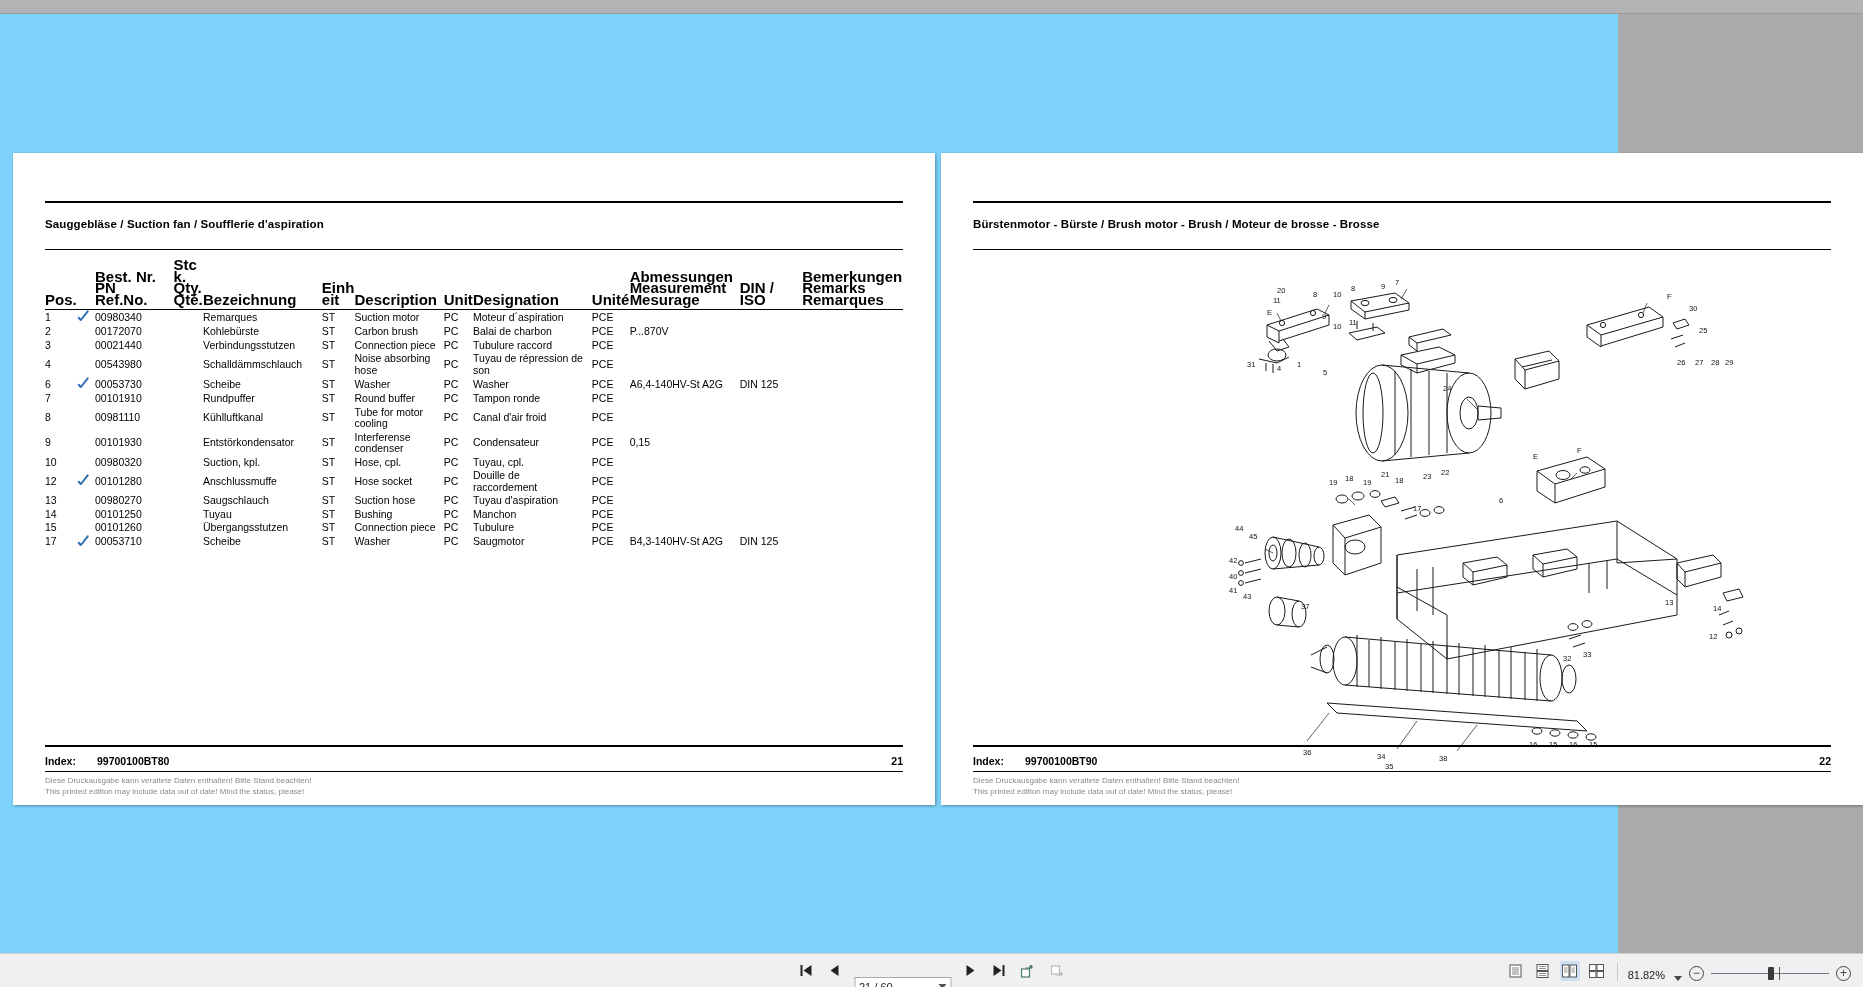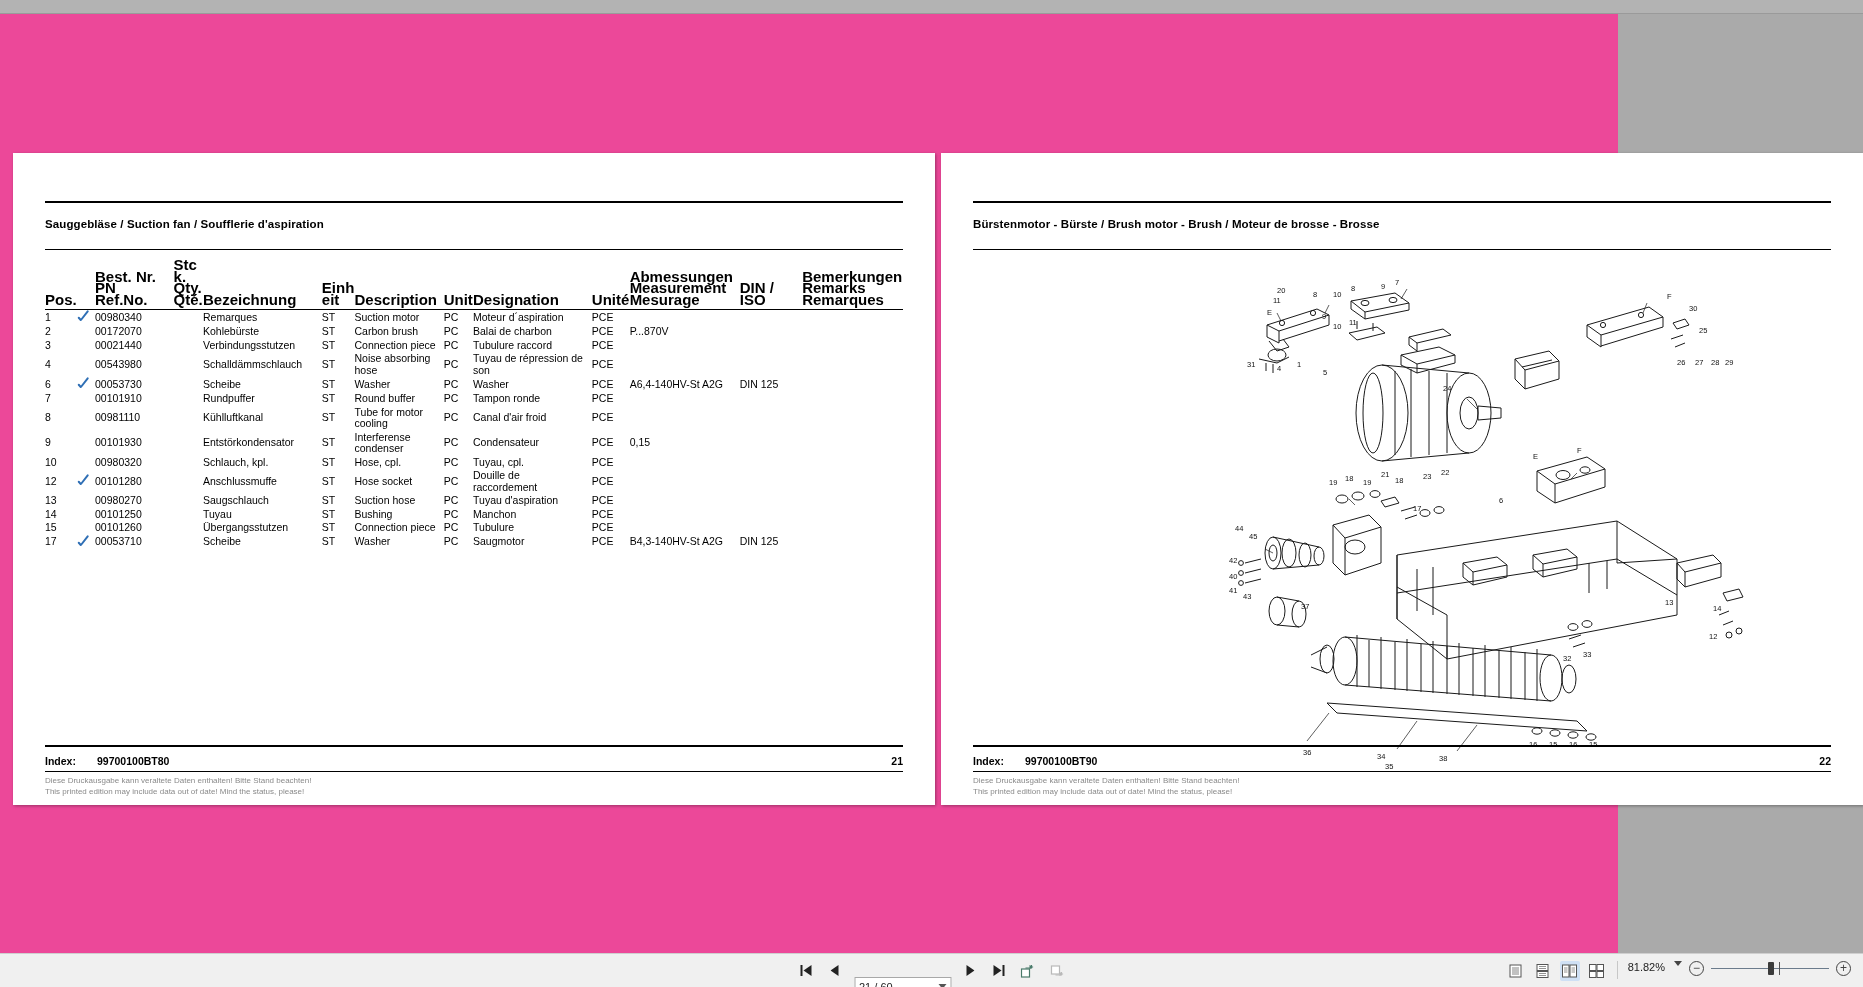--- a/index.html
+++ b/index.html
@@ -8,21 +8,21 @@
     width: 1863px; height: 987px;
     overflow: hidden;
     background: #aaaaaa;
     font-family: "Liberation Sans", sans-serif;
   }
 
   #viewer {
     position: absolute;
     left: 0; top: 0;
     width: 1618px; height: 987px;
-    background: #ec4899;
+    background: #7dd3fc;
   }
 
   
   .top-band {
     position: absolute;
     left: 0; top: 0;
     width: 1863px; height: 14px;
     background: #b3b3b3;
     border-bottom: 1px solid #9a9a9a;
   }
@@ -172,21 +172,21 @@
     display: flex; align-items: center;
   }
   .tb-center {
     position: absolute;
     left: 50%; transform: translateX(-50%);
     display: flex; align-items: center; gap: 9px;
   }
   .tb-right {
     position: absolute;
     right: 12px;
-    display: flex; align-items: flex-start; gap: 7px;
+    display: flex; align-items: flex-end; gap: 7px;
   }
   .tb-btn {
     width: 20px; height: 20px;
     display: flex; align-items: center; justify-content: center;
     color: #2b2b2b;
     font-size: 12px;
     cursor: pointer;
     border-radius: 2px;
   }
   .tb-btn.sel  { background: #cfe0f5; }
@@ -401,21 +401,21 @@
               <td class="c-unite">PCE</td>
               <td class="c-meas">0,15</td>
               <td class="c-din"></td>
               <td class="c-rem"></td>
             </tr>
             <tr>
               <td class="c-pos">10</td>
               <td class="c-chk"></td>
               <td class="c-pn">00980320</td>
               <td class="c-qty"></td>
-              <td class="c-bez">Schlauch, kpl.</td>
+              <td class="c-bez">Suction, kpl.</td>
               <td class="c-einh">ST</td>
               <td class="c-desc">Hose, cpl.</td>
               <td class="c-unit">PC</td>
               <td class="c-desig">Tuyau, cpl.</td>
               <td class="c-unite">PCE</td>
               <td class="c-meas"></td>
               <td class="c-din"></td>
               <td class="c-rem"></td>
             </tr>
             <tr>

